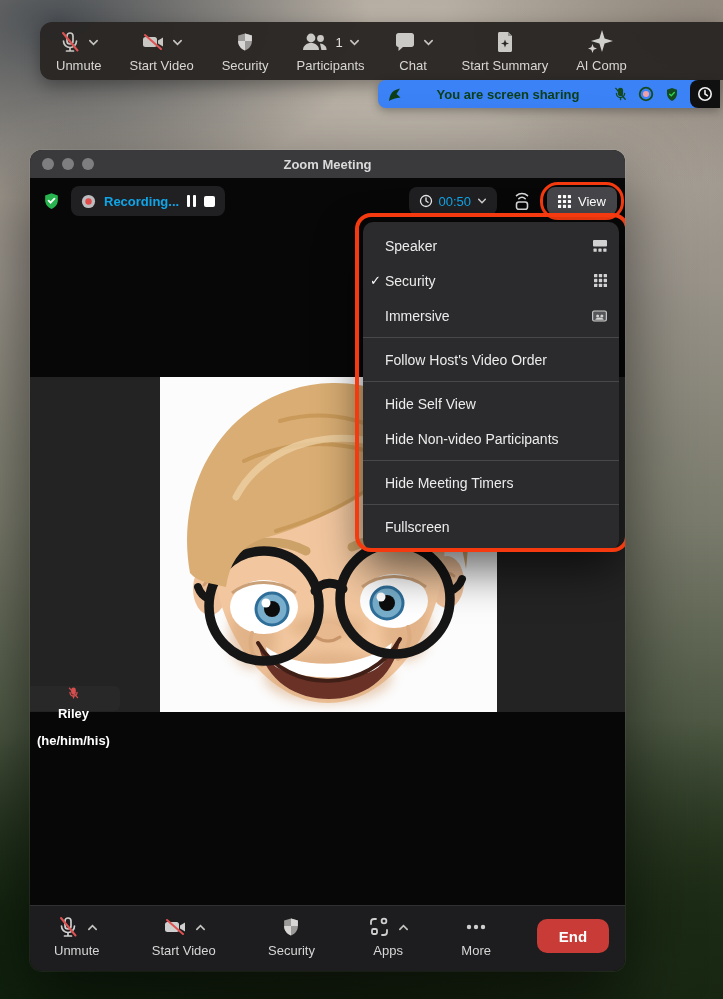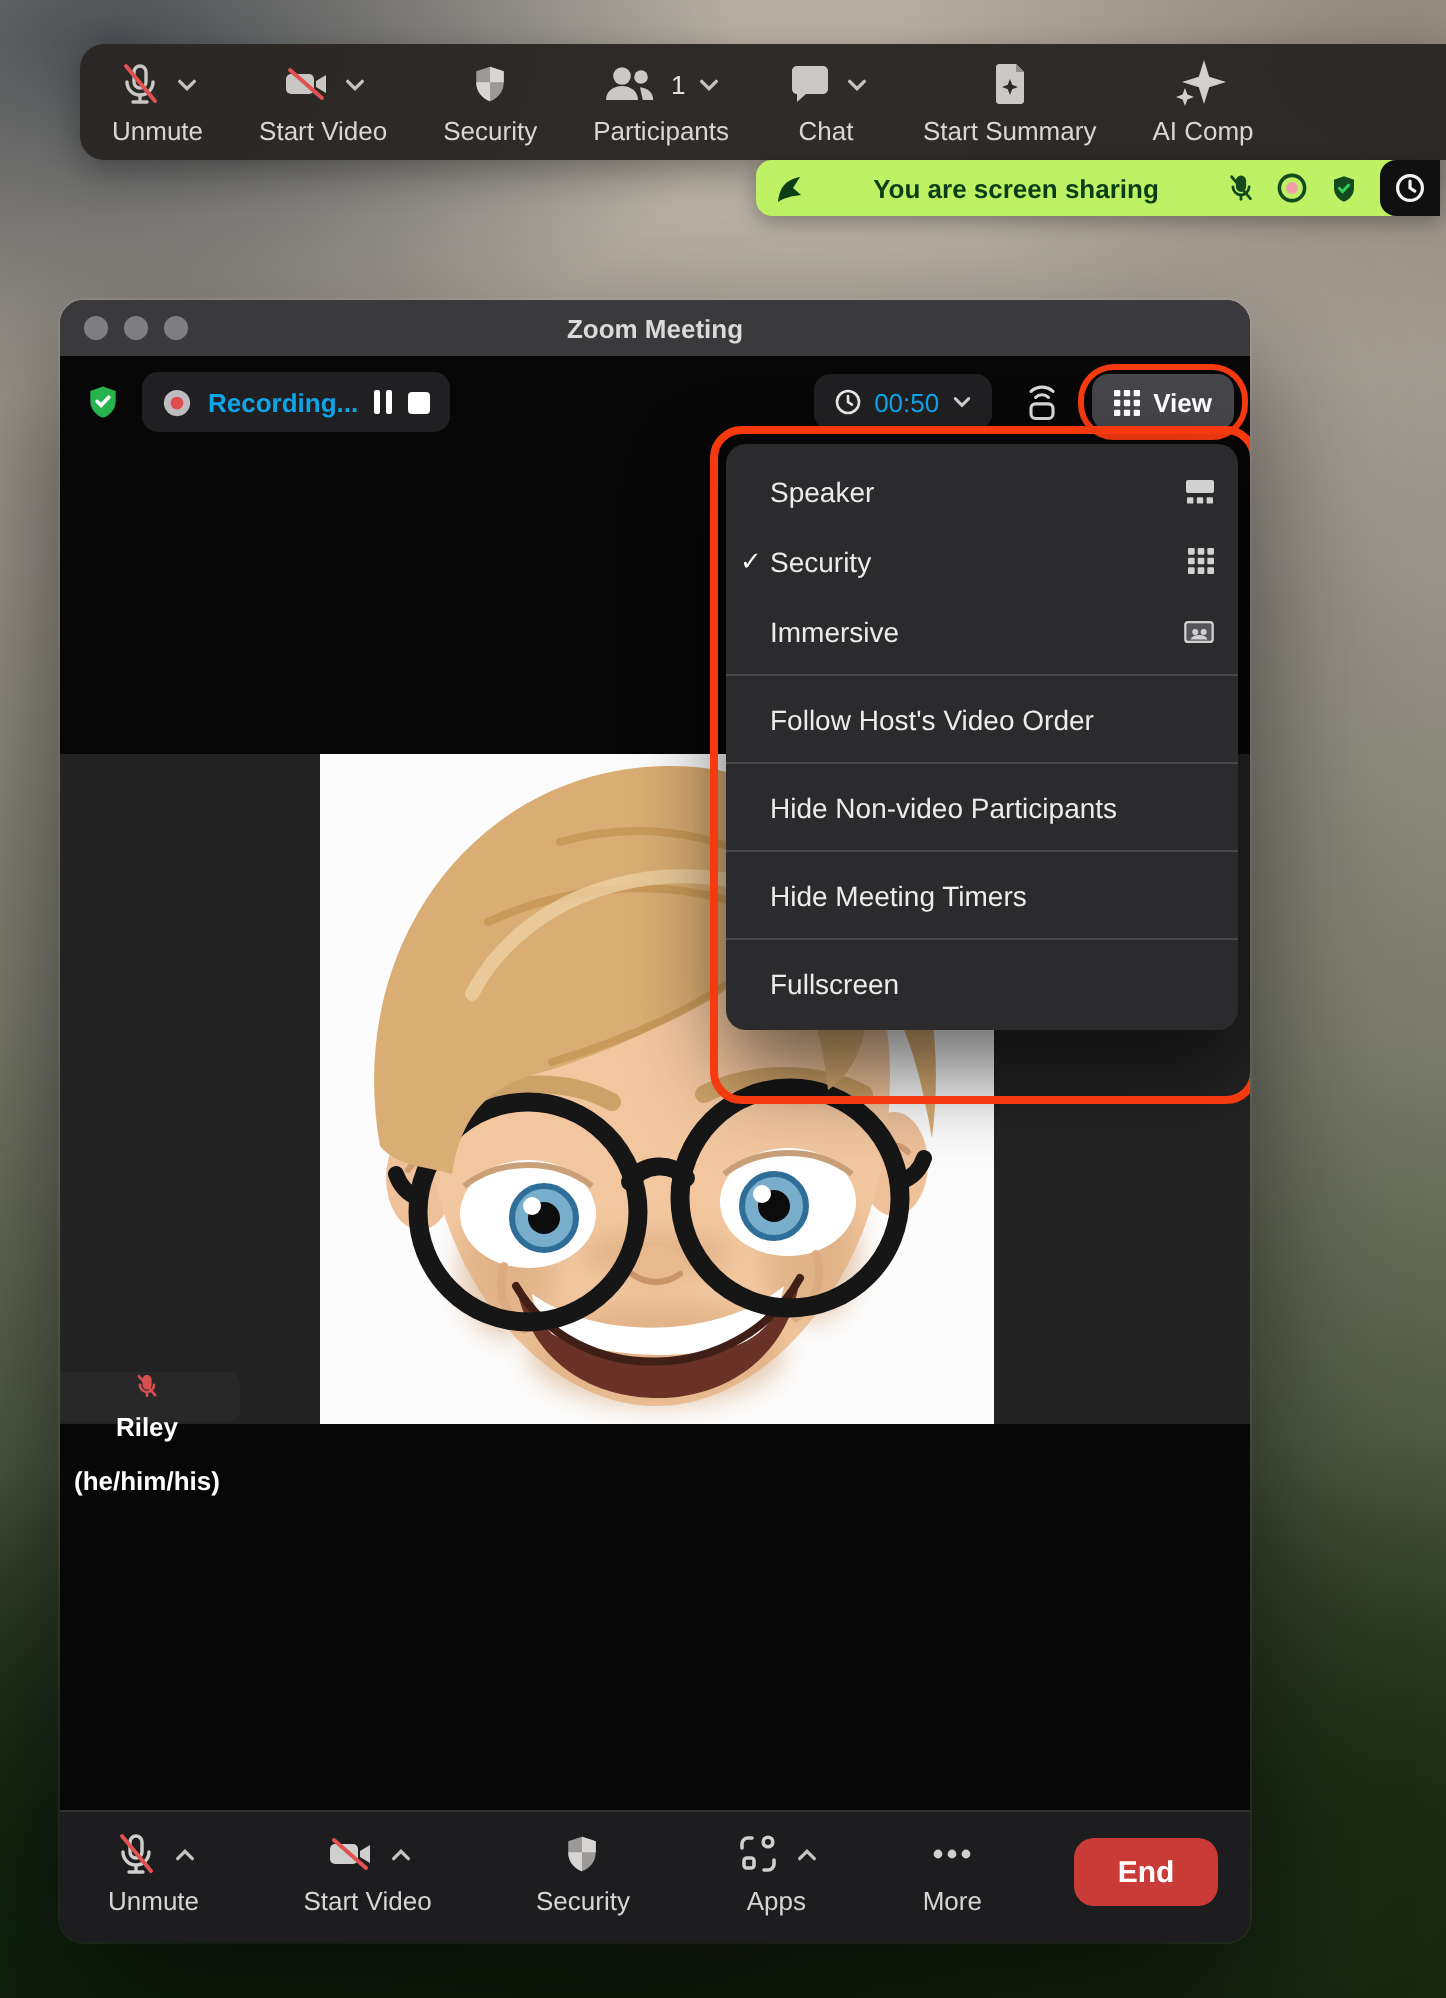--- a/index.html
+++ b/index.html
@@ -29,21 +29,21 @@
     display:flex;align-items:center;padding-left:16px;gap:28px;box-sizing:border-box;
     box-shadow:0 6px 18px rgba(0,0,0,.35);
   }
   .tb-item{display:flex;flex-direction:column;align-items:center;gap:3px;color:#d9d7d4;font-size:13px;cursor:default;}
   .tb-iconrow{display:flex;align-items:center;gap:6px;height:26px;color:#c9c7c4;}
   .tb-badge{color:#e4e2df;font-size:13px;}
   .chev{color:#c6c4c1;}
   
   .banner{
     position:absolute;left:378px;top:80px;width:342px;height:28px;
-    background:#bef264;border-radius:8px 0 0 8px;
+    background:#3b82f6;border-radius:8px 0 0 8px;
     display:flex;align-items:center;padding-left:8px;box-sizing:border-box;
     box-shadow:0 3px 10px rgba(0,0,0,.3);
   }
   .banner-text{flex:1;text-align:center;color:#0c3e17;font-size:13px;font-weight:700;}
   .banner-icons{display:flex;align-items:center;gap:10px;color:#134a1e;margin-right:4px;}
   .banner-clock{width:30px;height:28px;background:#101010;border-radius:8px 0 0 8px;display:flex;align-items:center;justify-content:center;color:#f2f2f2;margin-left:6px;}
   
   .window{
     position:absolute;left:30px;top:150px;width:595px;height:821px;
     background:#070707;border-radius:12px;overflow:hidden;
@@ -55,21 +55,21 @@
   .wtitle{font-size:13px;font-weight:700;color:#dadada;}
   .meetbar{position:absolute;left:0;top:28px;width:100%;height:46px;display:flex;align-items:center;padding:0 8px 0 12px;box-sizing:border-box;}
   .pill{background:#202022;border-radius:8px;display:flex;align-items:center;gap:8px;padding:0 10px;height:30px;color:#0ea5e9;font-size:13px;}
   .rec-label{font-weight:700;}
   .pausebars{display:flex;gap:3px;}
   .pausebars i{display:block;width:3px;height:12px;background:#fff;border-radius:1px;}
   .stopsq{width:11px;height:11px;background:#fff;border-radius:2px;}
   .meet-right{margin-left:auto;display:flex;align-items:center;gap:14px;}
   .timer-pill{height:28px;gap:6px;align-items:center;}
   .view-wrap{position:relative;}
-  .view-btn{background:#46464a;border-radius:8px;height:28px;padding:0 11px;display:flex;gap:7px;align-items:center;color:#fff;font-size:13px;font-weight:700;}
+  .view-btn{background:#46464a;border-radius:8px;height:28px;padding:0 11px;display:flex;gap:7px;align-items:center;color:#fff;font-size:13px;font-weight:400;}
   .view-ring{position:absolute;inset:-5px -7px;border:3px solid var(--annot);border-radius:18px;pointer-events:none;}
   
   .tile{position:absolute;left:0;top:227px;width:100%;height:335px;background:#232323;}
   .feed{position:absolute;left:130px;top:0;width:337px;height:335px;background:#fcfcfc;overflow:hidden;}
   .nametag{
     position:absolute;left:0;bottom:1px;height:25px;
     background:rgba(42,42,42,.82);border-radius:0 6px 6px 0;
     display:flex;align-items:center;gap:6px;padding:0 10px 0 7px;color:#fff;font-size:13px;font-weight:600;z-index:3;flex-direction:column;
   }
   .redact{width:36px;height:12px;background:rgba(200,200,200,.25);filter:blur(3px);border-radius:3px;}
@@ -436,20 +436,23 @@
           <path d="M3.5 10c.6-1.6 2-2.4 4.5-2.4s3.9.8 4.5 2.4Z" fill="#d2d2d2"></path>
         </svg>
       </span>
     </div>
     <div class="sep"></div>
     <div class="mi">
       <span>Follow Host's Video Order</span>
     </div>
     <div class="sep"></div>
     <div class="mi">
+      <span>Hide Self View</span>
+    </div>
+    <div class="mi">
       <span>Hide Non-video Participants</span>
     </div>
     <div class="sep"></div>
     <div class="mi">
       <span>Hide Meeting Timers</span>
     </div>
     <div class="sep"></div>
     <div class="mi">
       <span>Fullscreen</span>
     </div>

